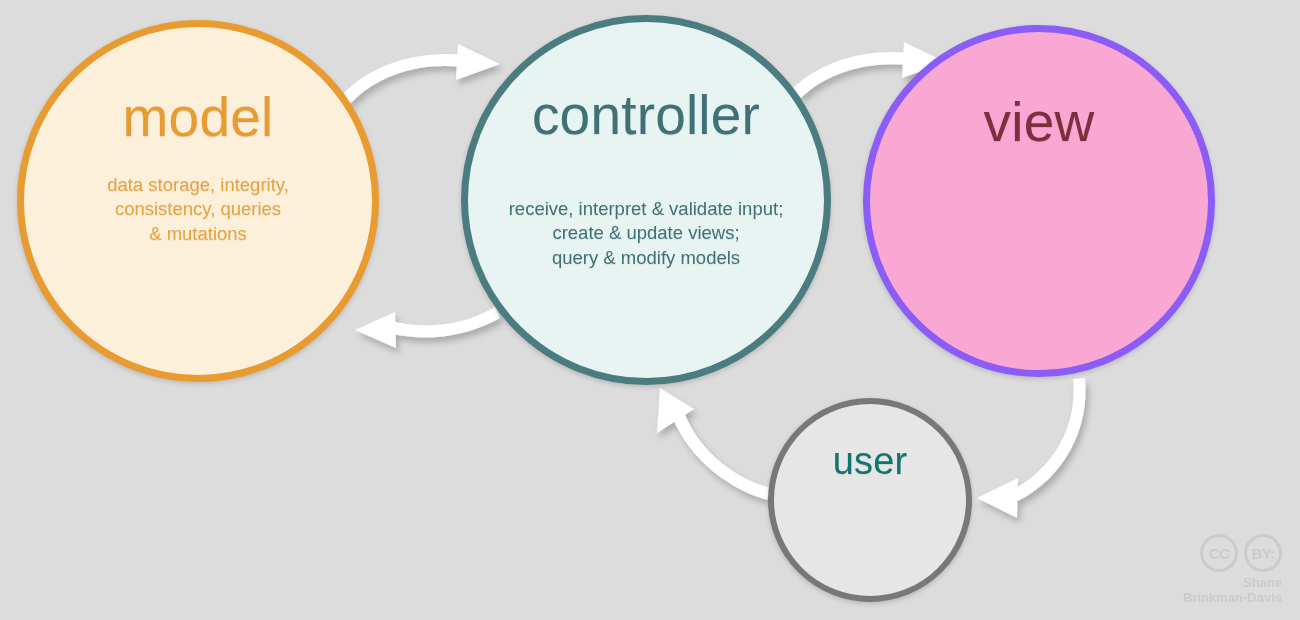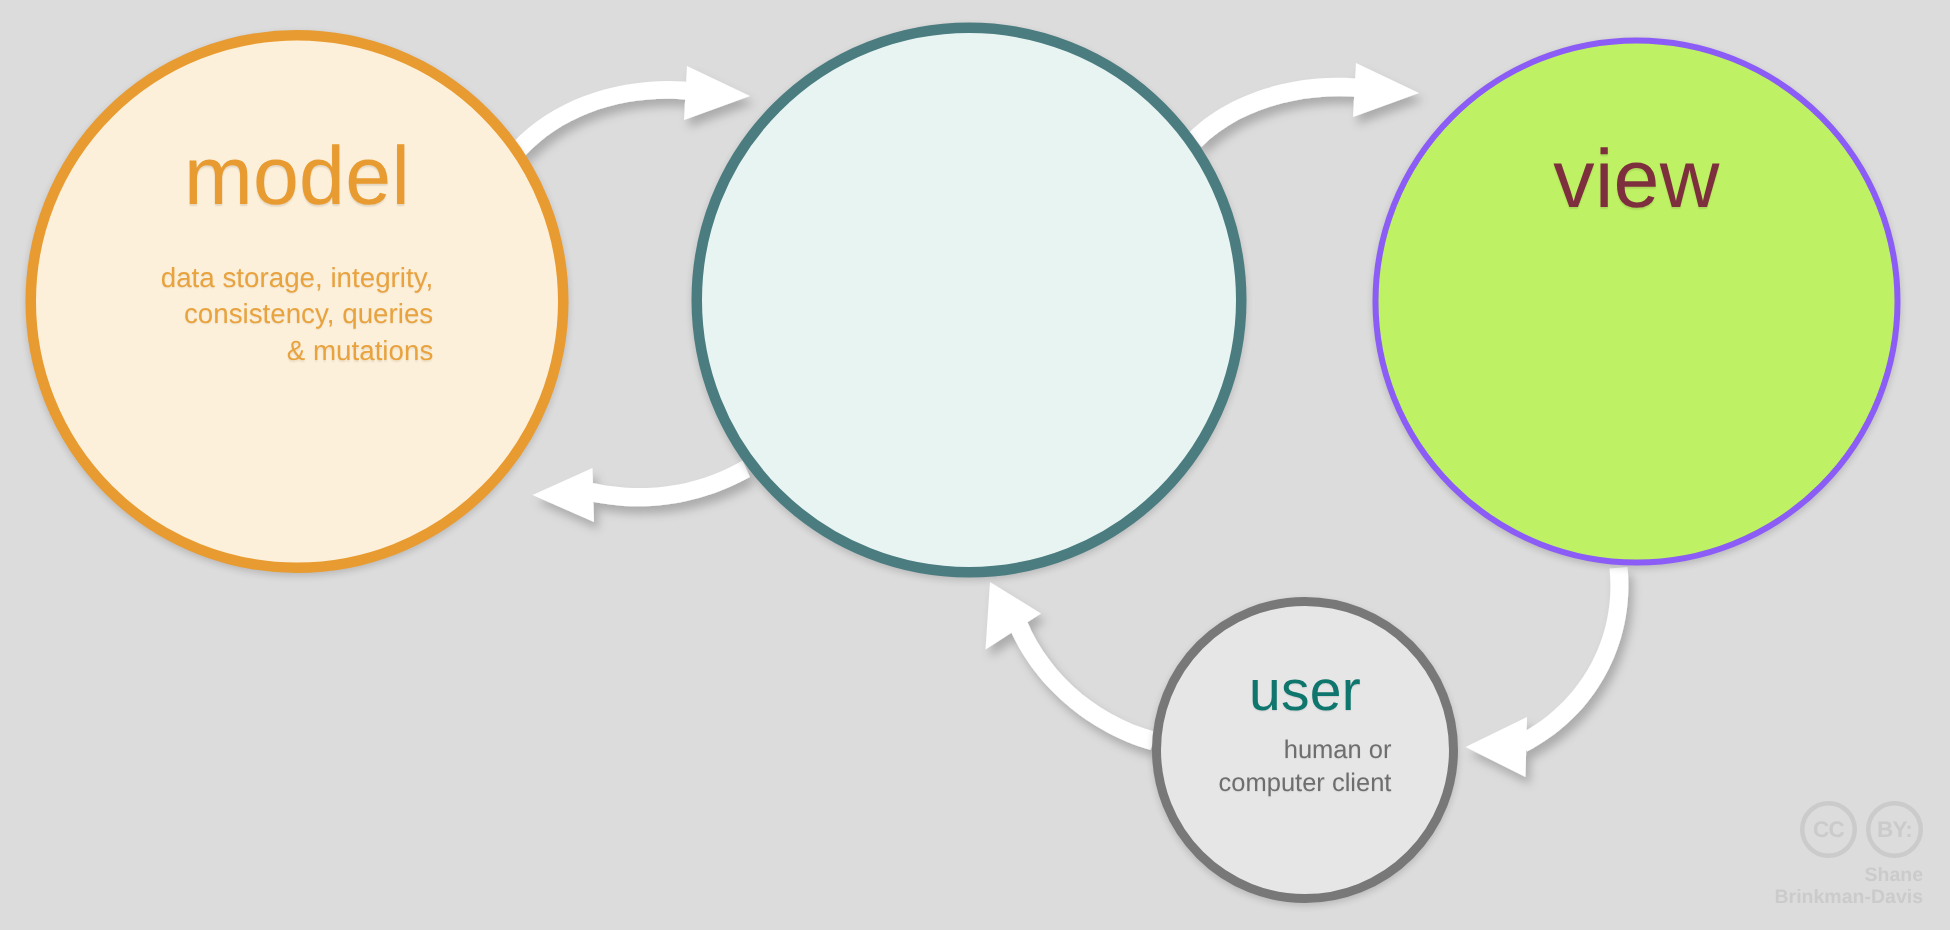--- a/index.html
+++ b/index.html
@@ -29,21 +29,21 @@
   #arrows { z-index: 1; }
   #nodes  { z-index: 2; }
 
   .node {
     position: absolute;
     border-radius: 50%;
     box-sizing: border-box;
     display: flex;
     flex-direction: column;
     align-items: center;
-    text-align: right;
+    text-align: center;
   }
   .node-title {
     font-weight: normal;
     line-height: 1;
     letter-spacing: 0.2px;
     text-shadow: 0 1px 1px rgba(0,0,0,0.10);
   }
   .node-desc {
     line-height: 1.32;
     white-space: pre-line;
@@ -83,24 +83,24 @@
     margin-top: 66px;
   }
   #node-controller .node-desc {
     color: #3f7176;
     font-size: 18.5px;
     margin-top: 54px;
   }
 
   
   #node-view {
-    left: 915px; top: 25px;
+    left: 863px; top: 25px;
     width: 352px; height: 352px;
-    background: #bef264;
-    border: 4px solid #8b5cf6;
+    background: #f9a8d4;
+    border: 7px solid #8b5cf6;
     box-shadow: 0 2px 5px rgba(0,0,0,0.16);
   }
   #node-view .node-title {
     color: #7e2f3e;
     font-size: 55px;
     margin-top: 63px;
   }
   #node-view .node-desc {
     color: #7e2f3e;
     font-size: 18.5px;
@@ -220,30 +220,32 @@
   <div id="nodes">
 
     <div class="node" id="node-model">
       <div class="node-title">model</div>
       <div class="node-desc">data storage, integrity,
 consistency, queries
 &amp; mutations</div>
     </div>
 
     <div class="node" id="node-controller">
+      <div class="node-title">controller</div>
+      <div class="node-desc">receive, interpret &amp; validate input;
+create &amp; update views;
+query &amp; modify models</div>
     </div>
 
     <div class="node" id="node-view">
       <div class="node-title">view</div>
     </div>
 
     <div class="node" id="node-user">
       <div class="node-title">user</div>
-      <div class="node-desc">human or
-computer client</div>
     </div>
 
   </div>
 
   <div id="attribution">
     <div class="cc-marks">
       <div class="cc-mark">CC</div>
       <div class="cc-mark">BY:</div>
     </div>
     <div id="attrib-name">Shane

